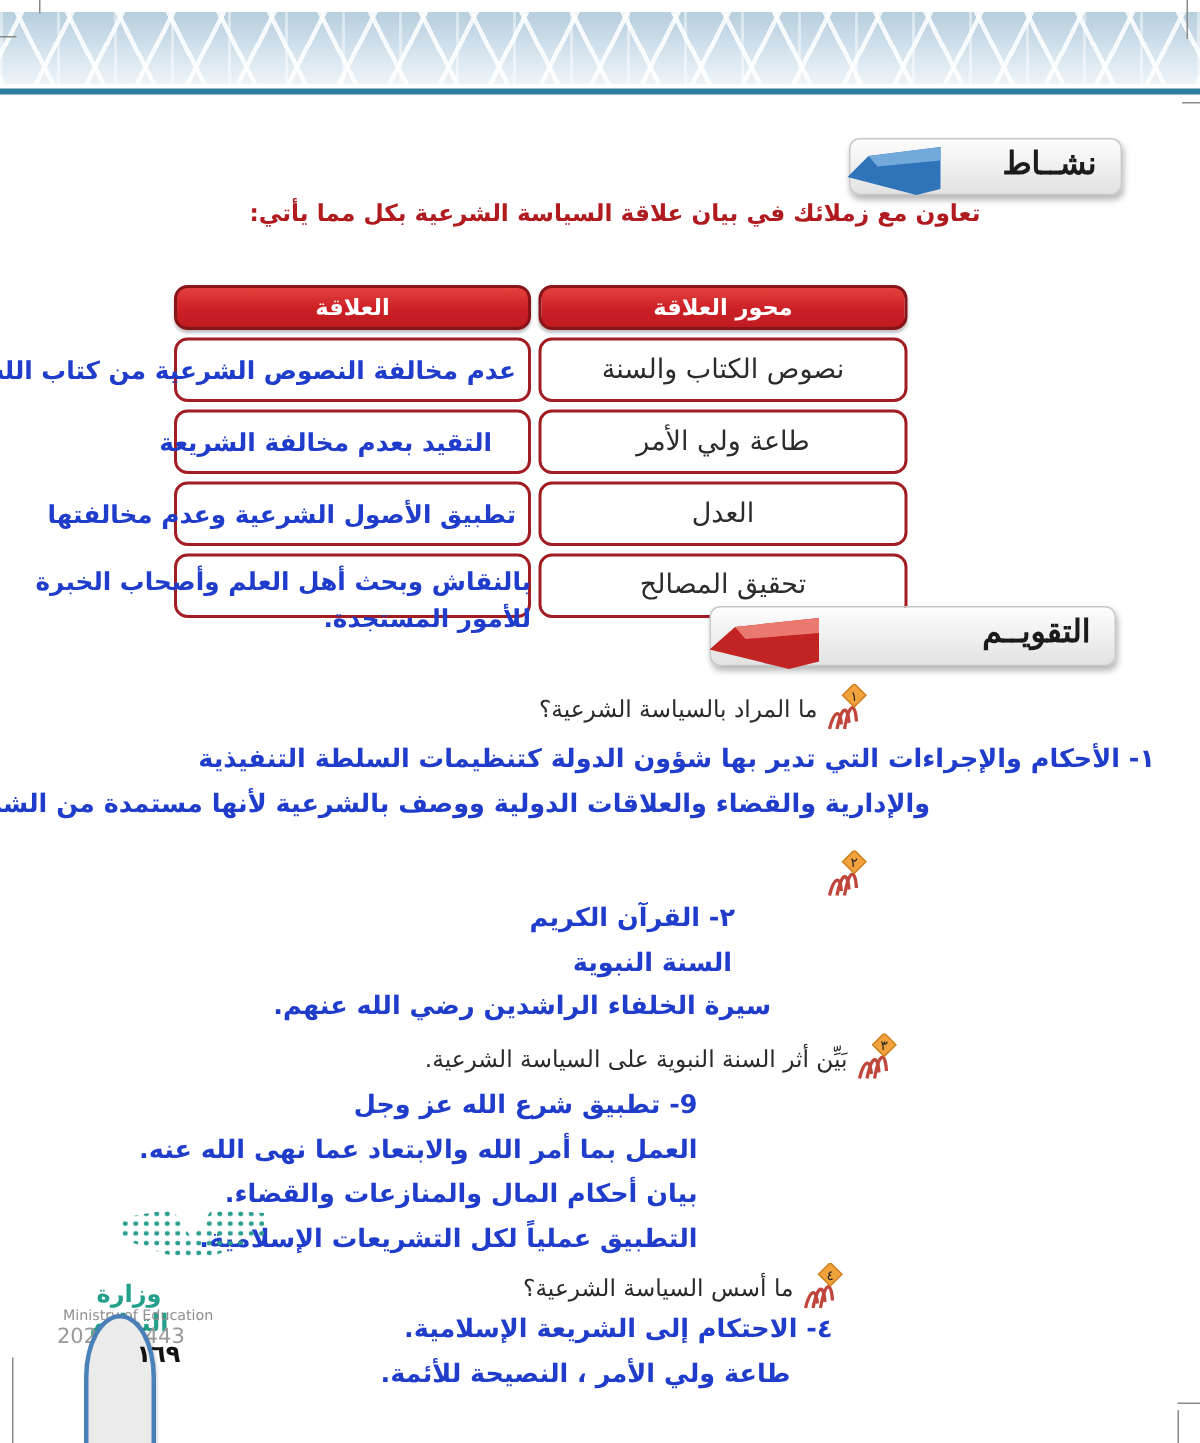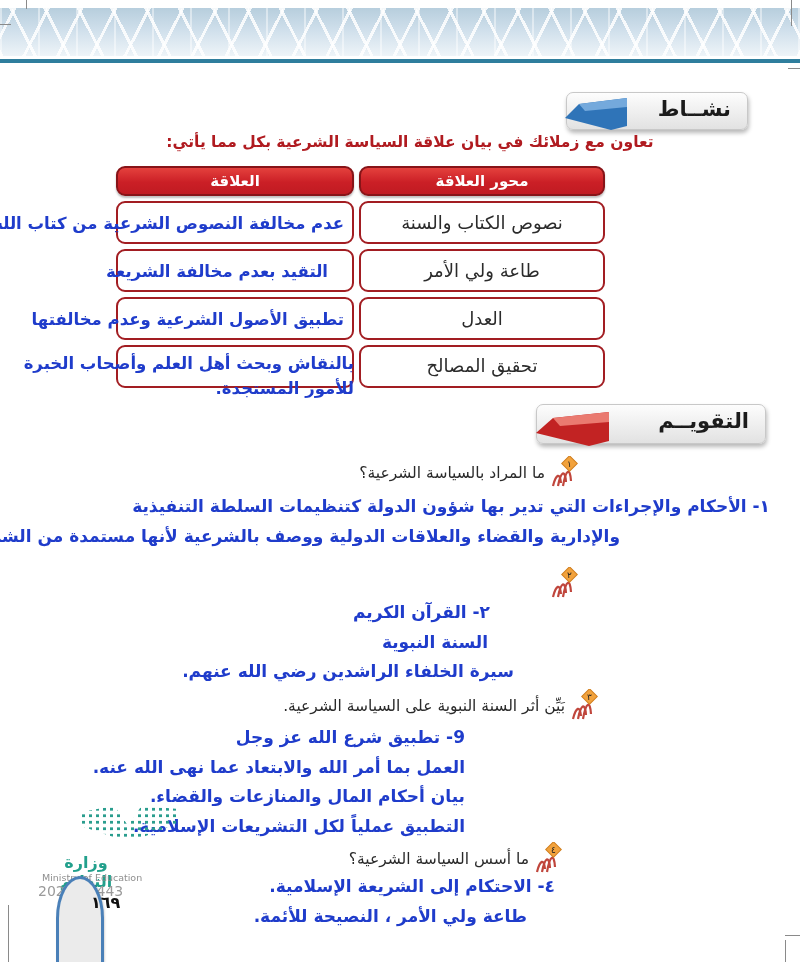--- a/index.html
+++ b/index.html
@@ -23,20 +23,21 @@
     background:#2f7e9d;
   }
   
   .mark { position:absolute; background:#8a8a8a; }
   
   .banner {
     position:absolute; height:38px;
     background:linear-gradient(180deg,#fdfdfd,#e2e2e2);
     border:1px solid #c8c8c8; border-radius:7px;
     box-shadow:1px 3px 4px rgba(0,0,0,.28);
+    font-family:Liberation Serif, serif;
   }
   .banner-label {
     position:absolute; right:16px; top:4px;
     font-size:21px; font-weight:bold; color:#1b1b1b; direction:rtl;
     letter-spacing:0;
   }
   .banner-arrow { position:absolute; left:-4px; top:2px; }
   
   .instruction {
     position:absolute; left:0; top:133px; width:820px;
@@ -49,20 +50,21 @@
   .acell {
     position:relative; border:2px solid #a21d22; border-radius:9px;
     background:#ffffff; height:43px;
   }
   .cell-axis { width:246px; }
   .cell-rel  { width:238px; }
   .head .acell {
     height:30px; border-color:#871418;
     background:linear-gradient(180deg,#e4413d 0%,#cb1f26 55%,#c01b22 100%);
     box-shadow:0 2px 2px rgba(0,0,0,.25);
+    margin-top:24px;
   }
   .head-text {
     position:absolute; inset:0; display:flex; align-items:center; justify-content:center;
     color:#ffffff; font-size:15px; font-weight:bold;
   }
   .axis-text {
     position:absolute; inset:0; display:flex; align-items:center; justify-content:center;
     color:#2b2b2b; font-size:18px;
   }
   .rel-text {
@@ -177,21 +179,21 @@
     <div class="arow">
       <div class="acell cell-axis">
         <div class="axis-text" style="align-items:flex-start; padding-top:8px;">تحقيق المصالح</div>
       </div>
       <div class="acell cell-rel">
         <div class="rel-text wrap2">بالنقاش وبحث أهل العلم وأصحاب الخبرة للأمور المستجدة.</div>
       </div>
     </div>
   </div>
 
-  <div class="banner" style="right:34px; top:404px; width:230px; height:40px;">
+  <div class="banner" style="right:56px; top:404px; width:271px; height:40px;">
     <span class="banner-arrow" style="top:4px;">
       <svg width="78" height="42" viewBox="0 0 78 42">
         <polygon points="76,3 20,9 3,24 56,37 76,32" fill="#c22323"></polygon>
         <polygon points="76,3 20,9 27,17 76,13" fill="#ea7a70"></polygon>
       </svg>
     </span>
     <span class="banner-label">التقويــم</span>
   </div>
 
   <div class="qline" style="right:222px; top:456px;">

